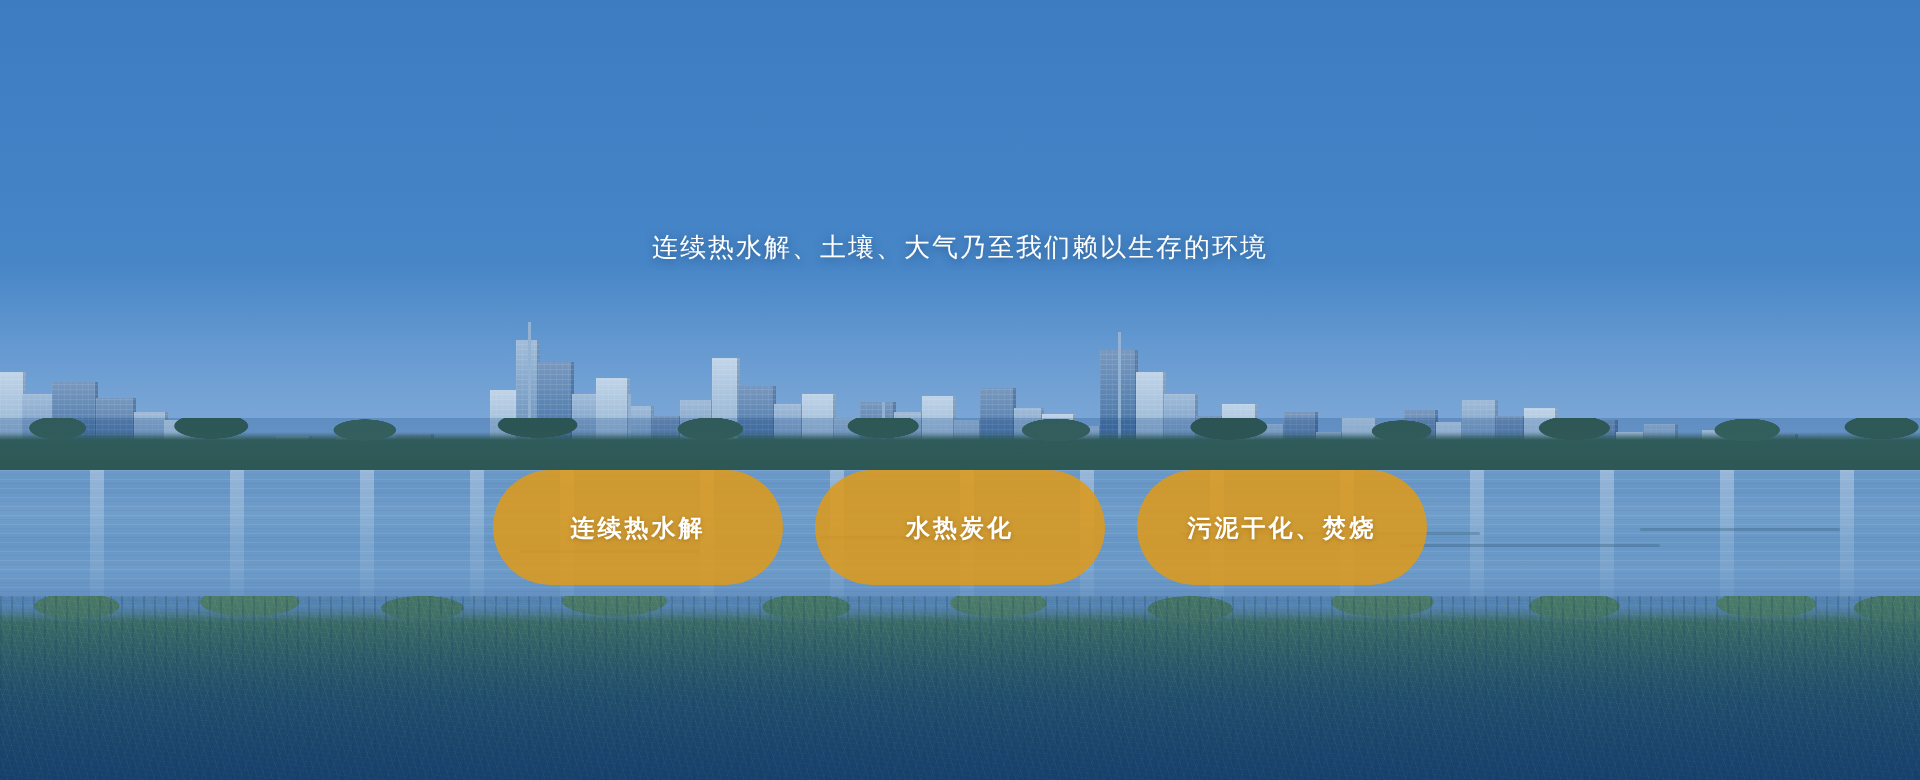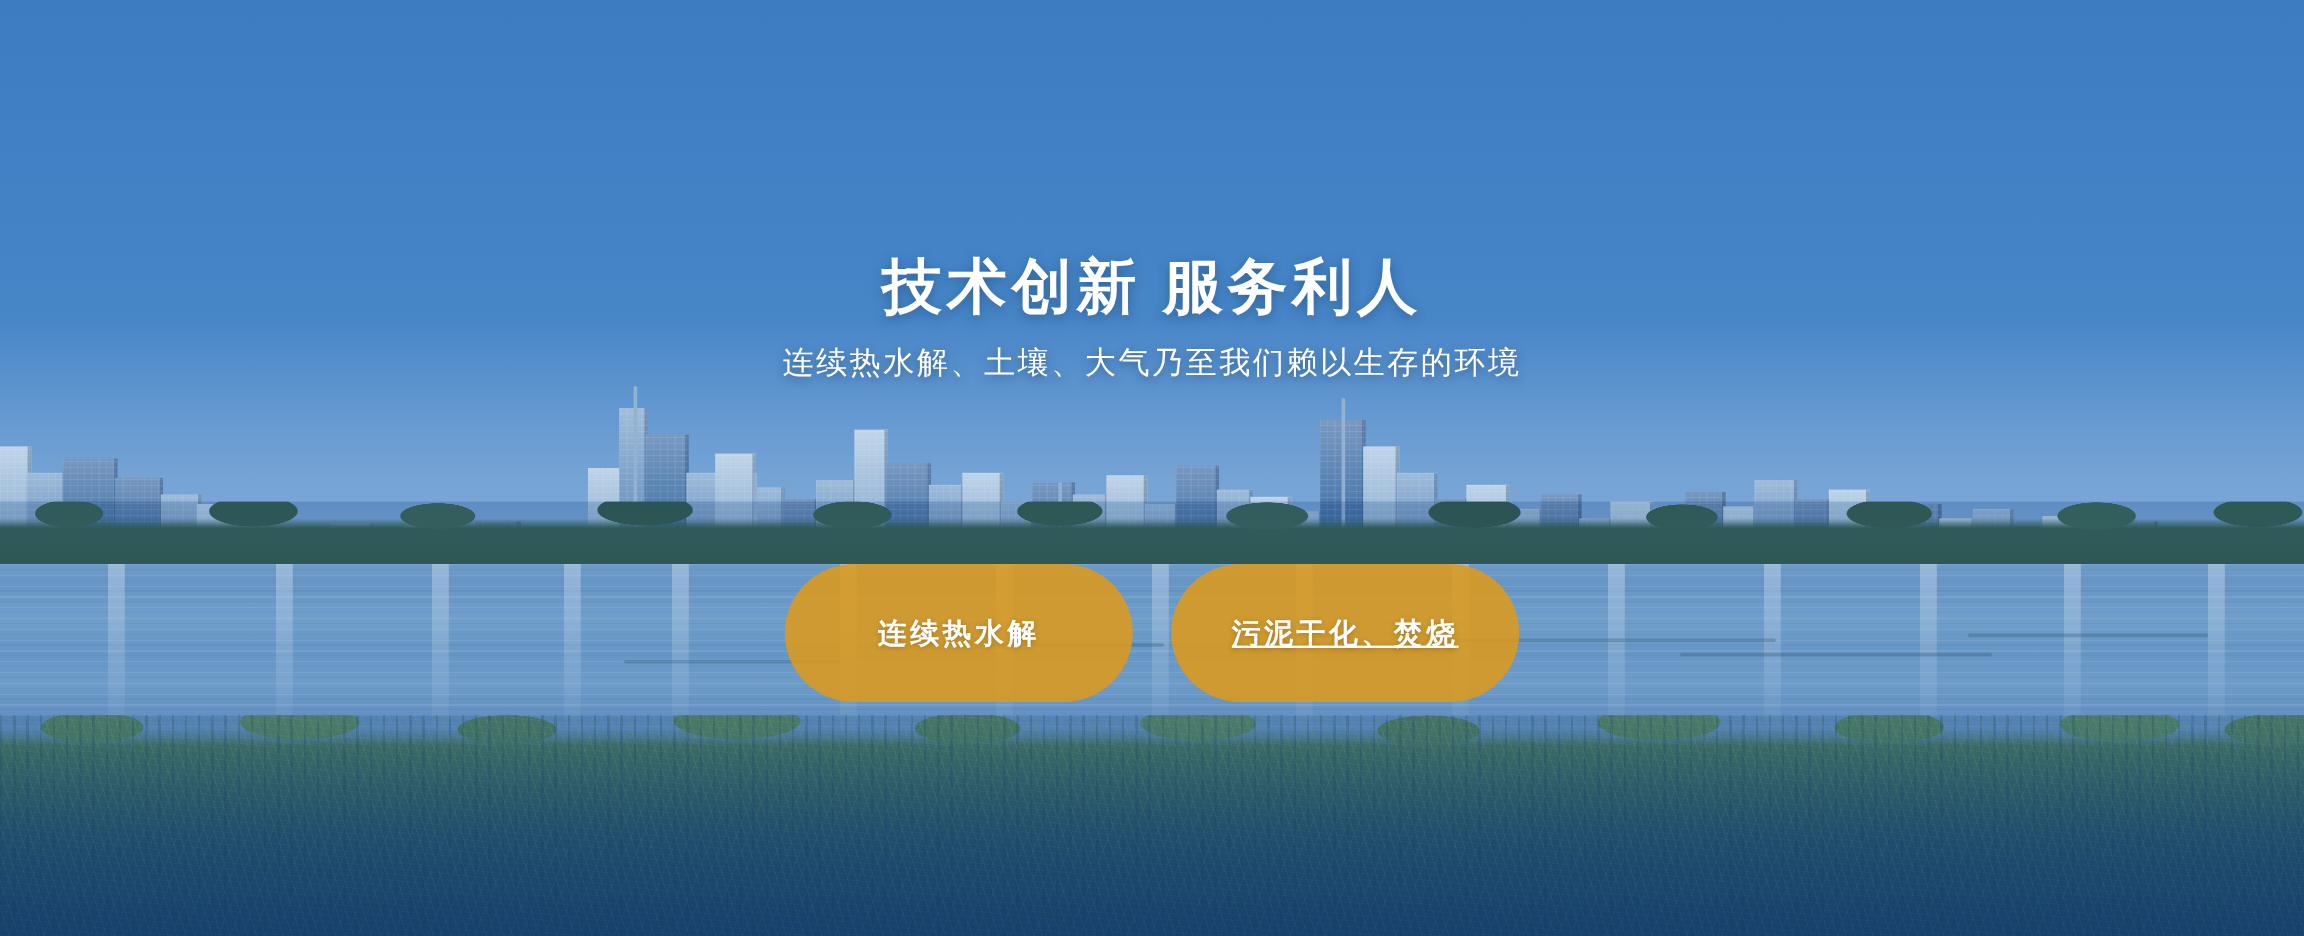--- a/index.html
+++ b/index.html
@@ -182,21 +182,21 @@
     display:flex;align-items:center;justify-content:center;
     background:rgba(222,154,24,.86);
     color:#ffffff;font-size:24px;font-weight:bold;letter-spacing:3px;
     cursor:pointer;border:none;
     text-shadow:0 1px 4px rgba(120,78,10,.45);
     font-family:"Liberation Sans","DejaVu Sans",sans-serif;
     transition:background .2s ease;
   }
   .pill.w1{width:290px;}
   .pill.w2{width:290px;}
-  .pill.w3{width:290px;text-decoration:underline;}
+  .pill.w3{width:290px;}
 </style>
 </head>
 <body>
 
 <div class="banner">
 
   <div class="sky">
     <div class="sky-haze"></div>
   </div>
 
@@ -300,22 +300,22 @@
     </div>
 
   <div class="veg">
     <div class="fronds"></div>
     <div class="vtint"></div>
   </div>
 
   <div class="grade"></div>
 
   <div class="hero-copy">
-    <h1 class="hero-title">技术创新  服务利人</h1>
     <p class="hero-sub">连续热水解、土壤、大气乃至我们赖以生存的环境</p>
   </div>
 
   <div class="pill-row">
     <button class="pill w1">连续热水解</button>
+    <button class="pill w2">水热炭化</button>
     <button class="pill w3">污泥干化、焚烧</button>
   </div>
 
 </div>
 
 </body></html>

